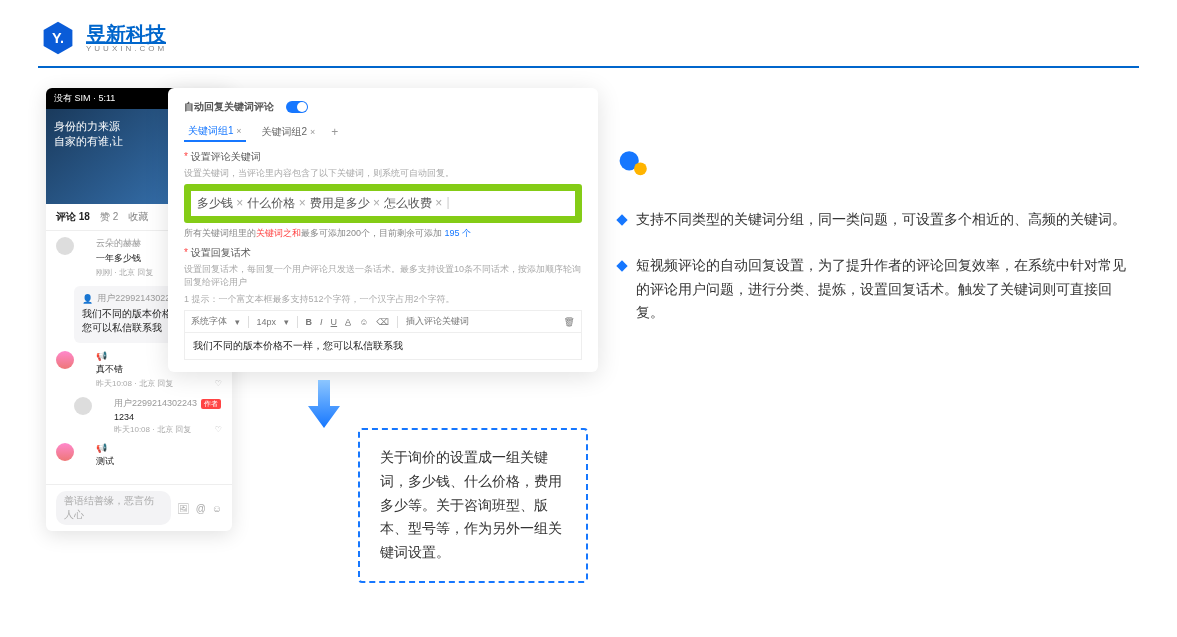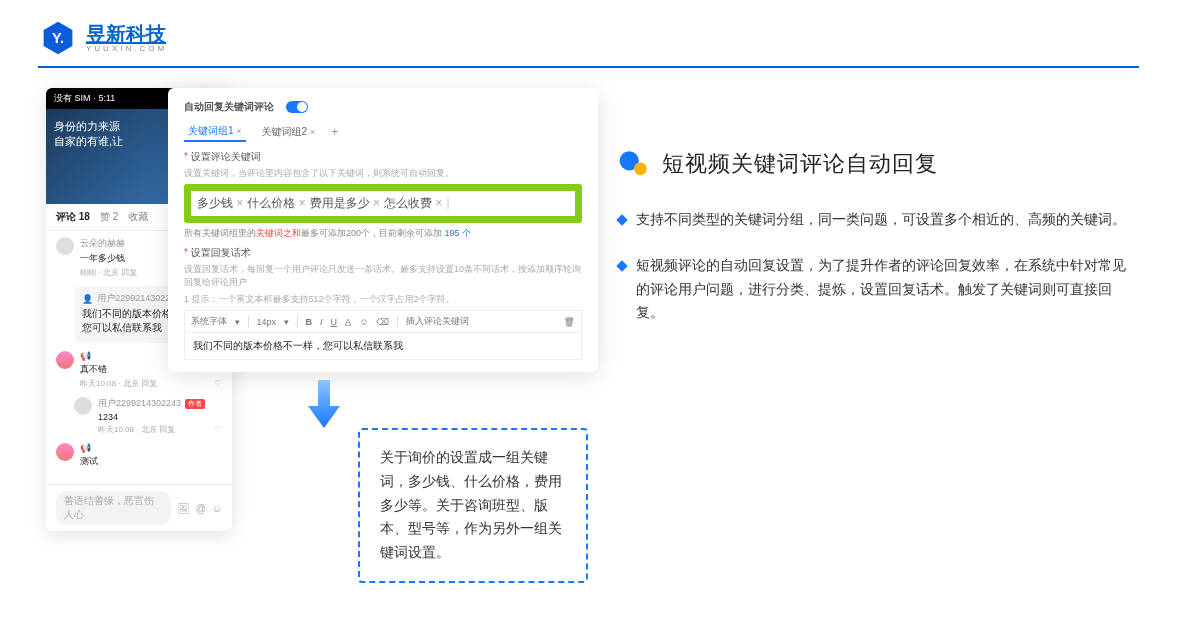--- a/index.html
+++ b/index.html
@@ -22,21 +22,21 @@
 .right-col { flex: 1; padding-top: 60px; }
 
 
 .phone { position: absolute; left: 8px; top: 0; width: 186px; background: #fff; border-radius: 6px; box-shadow: 0 4px 20px rgba(0,0,0,.12); overflow: hidden; font-size: 10px; z-index: 1; }
 .phone-status { background: #000; color: #fff; padding: 4px 8px; font-size: 9px; }
 .phone-media { height: 95px; background: linear-gradient(140deg,#1a3a5c 0%,#2a5a8c 50%,#3a7abc 100%); position: relative; color: #fff; padding: 10px 8px; font-size: 11px; }
 .phone-tabs { display: flex; gap: 10px; padding: 6px 10px; border-bottom: 1px solid #eee; font-size: 10px; }
 .phone-tab { color: #888; }
 .phone-tab.active { color: #222; font-weight: bold; }
 .comment-list { padding: 6px 10px; }
-.comment { display: flex; gap: 6px; margin-bottom: 8px; font-size: 9px; }
+.comment { display: flex; gap: 22px; margin-bottom: 8px; font-size: 9px; }
 .avatar { width: 18px; height: 18px; border-radius: 50%; background: #ddd; flex-shrink: 0; }
 .avatar.color1 { background: linear-gradient(#f8c,#e77); }
 .c-body { flex: 1; }
 .c-name { color: #999; font-size: 9px; display: flex; align-items: center; gap: 4px; }
 .c-text { color: #222; margin: 2px 0; }
 .c-meta { color: #aaa; font-size: 8px; display: flex; gap: 6px; align-items: center; }
 .heart { margin-left: auto; color: #bbb; }
 .badge { background: #f44; color: #fff; font-size: 7px; padding: 0 3px; border-radius: 2px; }
 .reply-box { margin-left: 18px; background: #f5f5f7; border-radius: 6px; padding: 6px 8px; margin-top: 4px; margin-bottom: 8px; }
 .input-bar { border-top: 1px solid #eee; padding: 6px 10px; display: flex; align-items: center; gap: 6px; color: #aaa; font-size: 10px; }
@@ -238,21 +238,20 @@
     </div>
 
   </div>
 
   <div class="right-col">
     <div class="r-heading">
       <svg class="r-icon" viewBox="0 0 40 40">
         <circle cx="14" cy="16" r="12" fill="#1677ff"></circle>
         <circle cx="28" cy="26" r="8" fill="#ffb400"></circle>
       </svg>
-      <div class="r-title">短视频关键词评论自动回复</div>
     </div>
     <div class="bullet">
       <div class="diamond"></div>
       <div>支持不同类型的关键词分组，同一类问题，可设置多个相近的、高频的关键词。</div>
     </div>
     <div class="bullet">
       <div class="diamond"></div>
       <div>短视频评论的自动回复设置，为了提升作者的评论回复效率，在系统中针对常见的评论用户问题，进行分类、提炼，设置回复话术。触发了关键词则可直接回复。</div>
     </div>
   </div>

